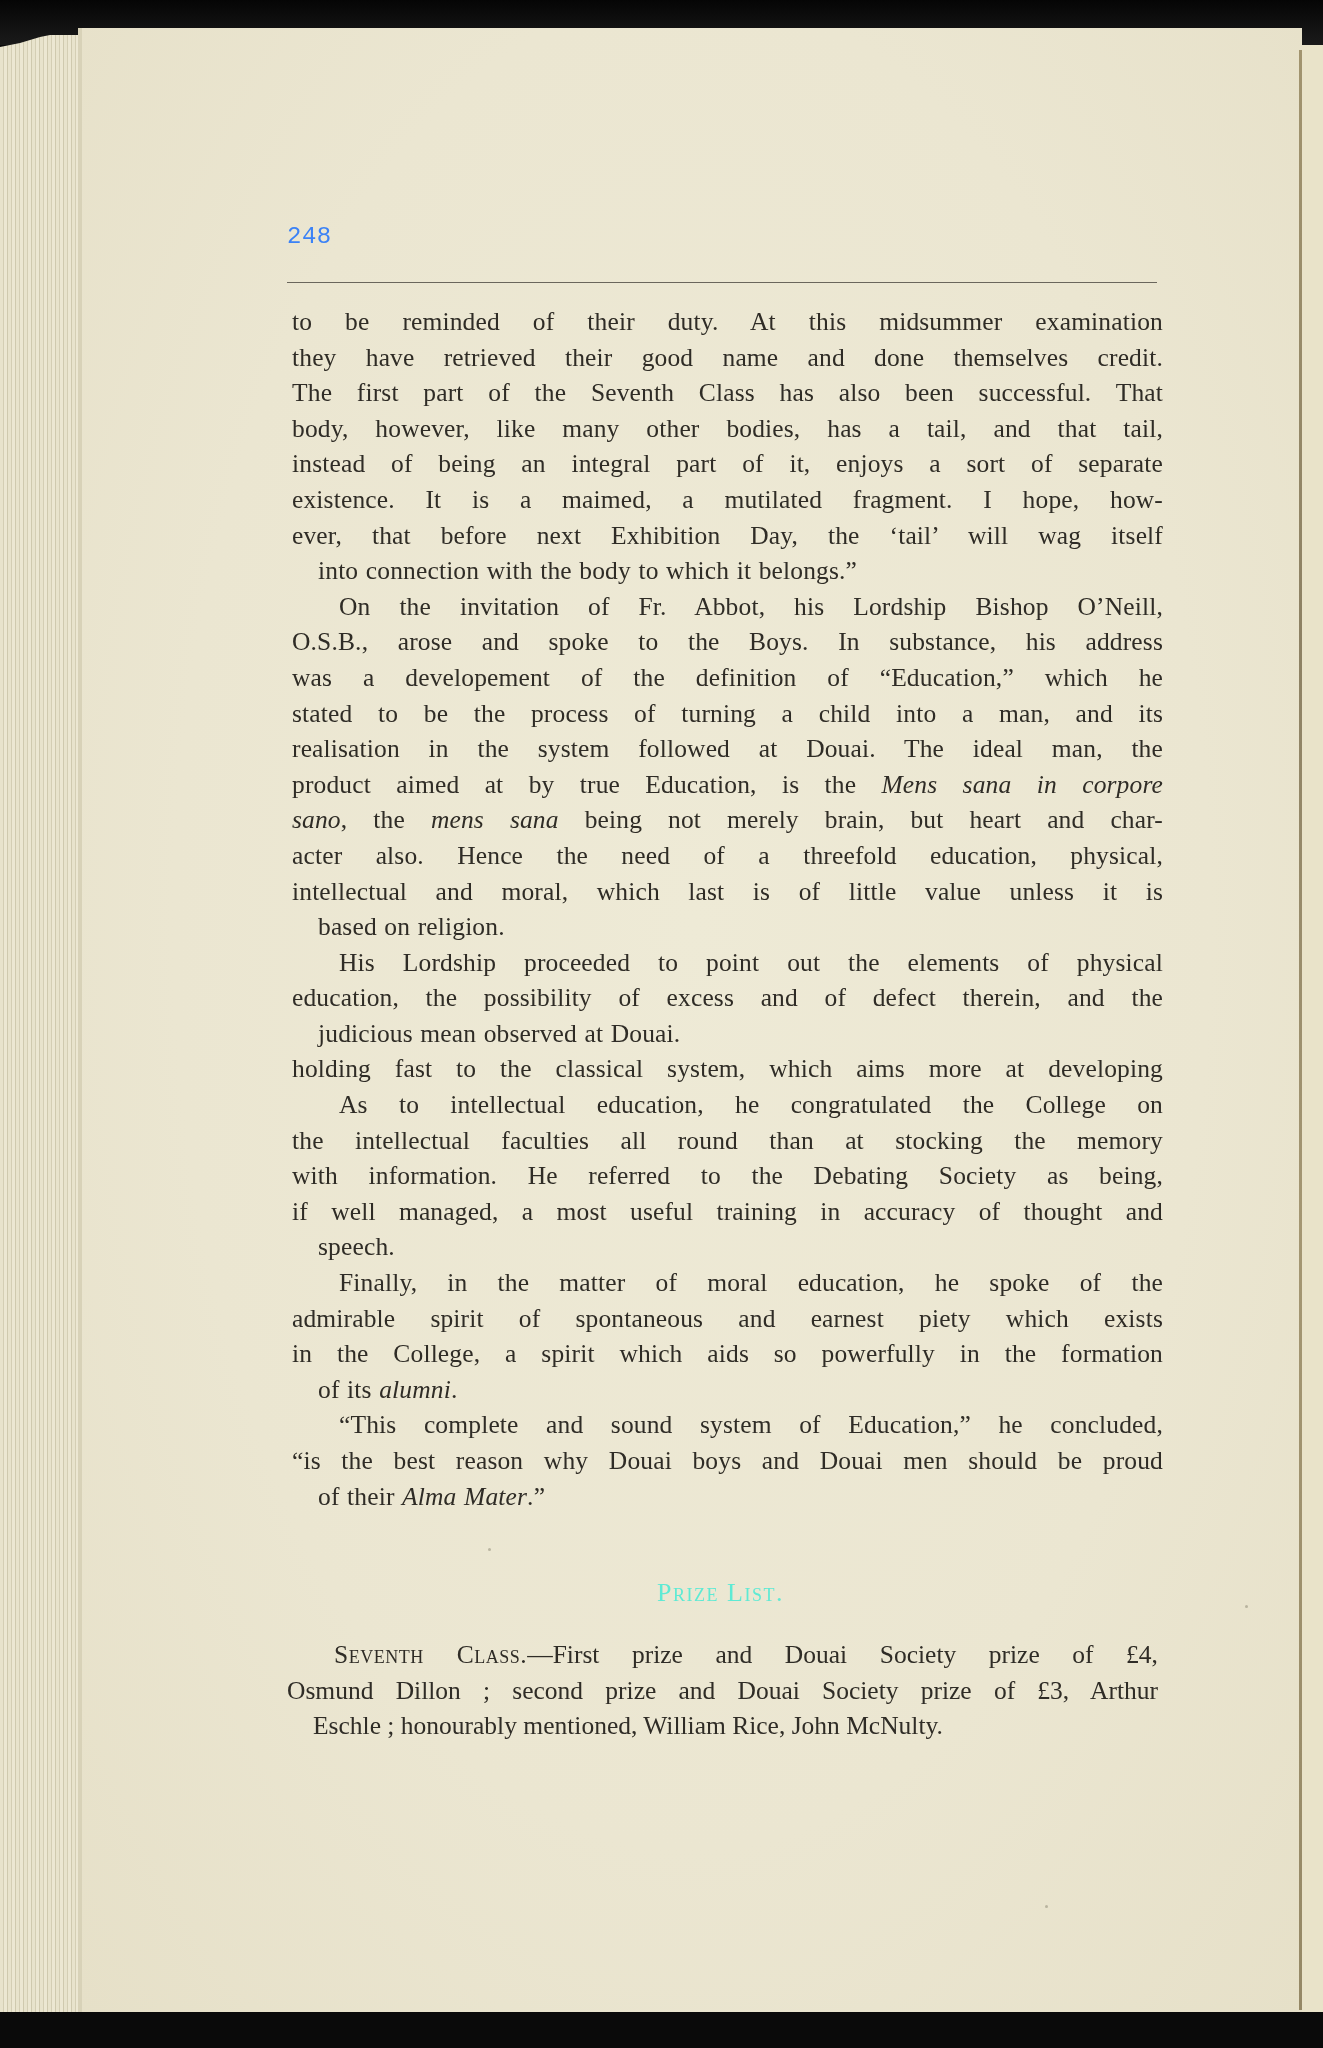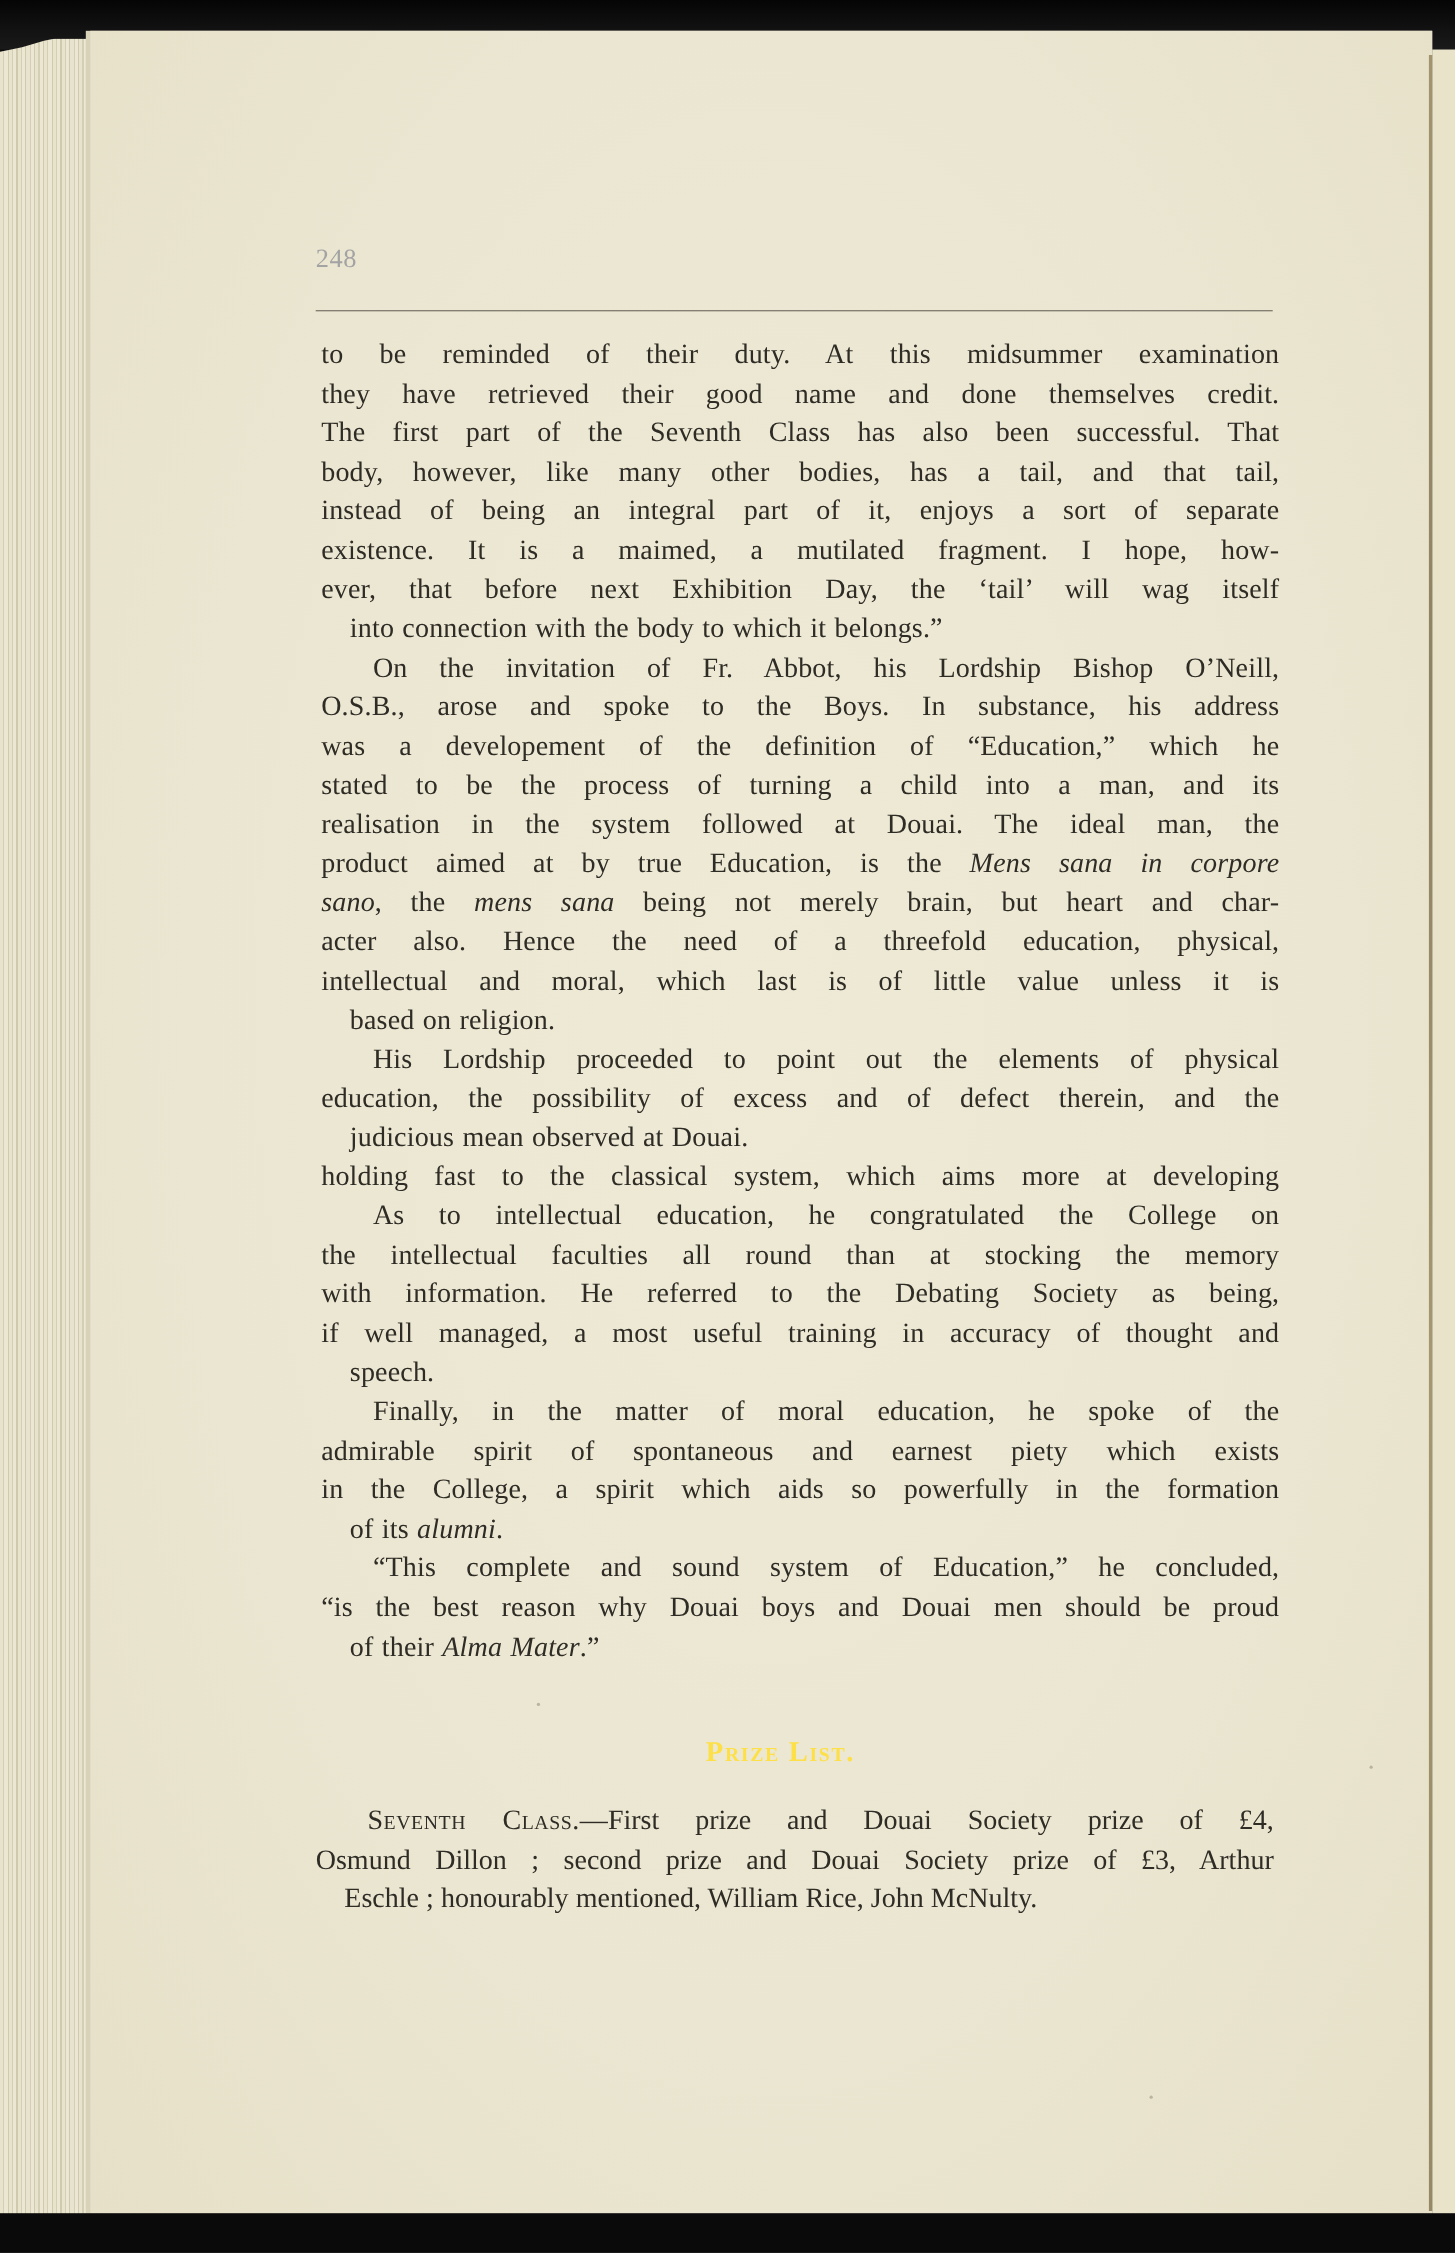--- a/index.html
+++ b/index.html
@@ -71,21 +71,22 @@
       background: #0a0a0a;
     }
 
     
     .running-head {
       position: absolute;
       left: 287px;
       top: 223px;
       width: 870px;
       height: 30px;
-      color: #a3a3a3;
+      color: #3b82f6;
+      font-family: Liberation Mono, monospace;
     }
     .page-number {
       position: absolute;
       left: 0;
       top: 0;
       font-size: 24px;
       letter-spacing: 0.5px;
     }
     .running-title {
       position: absolute;
@@ -129,29 +130,28 @@
       text-align-last: left;
       margin-left: 26px;
     }
     .line.indent {
       padding-left: 47px;
     }
     .it { font-style: italic; }
 
     .section-title {
       position: absolute;
-      left: 274px;
+      left: 285px;
       width: 871px;
       top: 1578px;
       text-align: center;
       font-size: 26px;
       letter-spacing: 1.5px;
-      color: #fde047;
+      color: #5eead4;
       font-variant: small-caps;
-      font-weight: bold;
     }
     .prize-block {
       position: absolute;
       left: 287px;
       top: 1637px;
       width: 871px;
       font-size: 25.5px;
       line-height: 35.6px;
       color: #2f2c26;
     }

